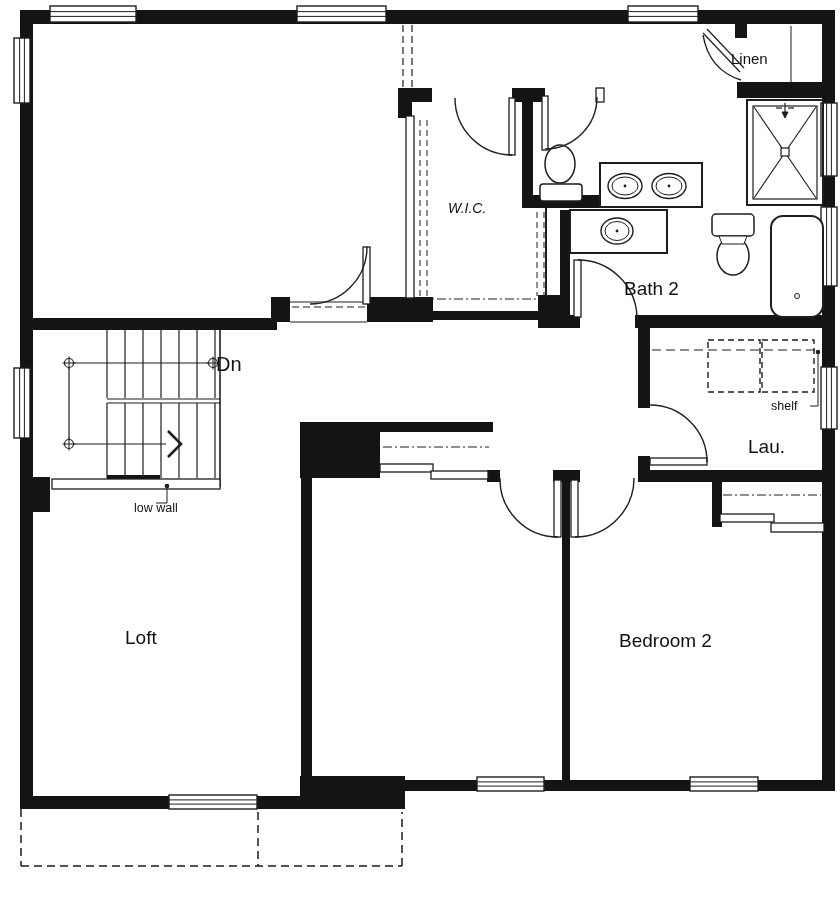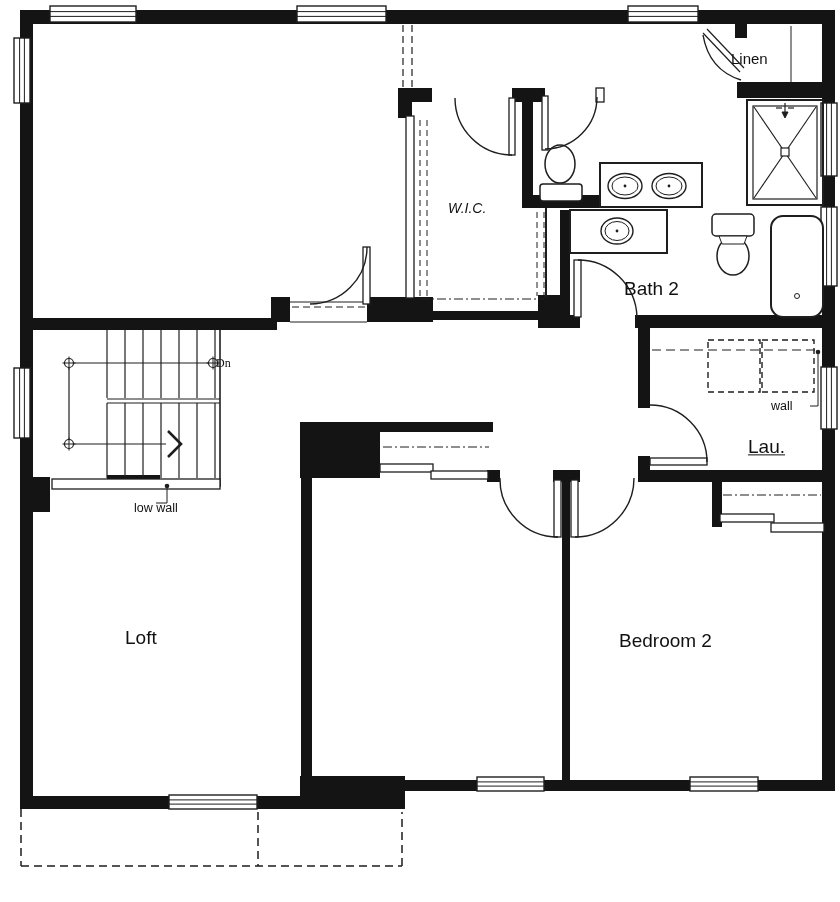--- a/index.html
+++ b/index.html
@@ -185,19 +185,19 @@
       <path d="M810,406 L818,406 L818,354" fill="none" stroke="#1e1e1e" stroke-width="1" stroke-dasharray="none"></path>
       <circle cx="625" cy="186" r="1.4" fill="#1e1e1e"></circle>
       <circle cx="669" cy="186" r="1.4" fill="#1e1e1e"></circle>
       <circle cx="617" cy="231" r="1.4" fill="#1e1e1e"></circle>
       <circle cx="167" cy="486" r="2.3" fill="#1e1e1e"></circle>
       <circle cx="818" cy="352" r="2.3" fill="#1e1e1e"></circle>
     </svg>
   <div class="fp-label" style="left: 478px; top: 209px; font-size: 14px; width: 60px; font-style: italic;">W.I.C.</div>
   <div class="fp-label" style="left: 761px; top: 59px; font-size: 15px; width: 60px;">Linen</div>
   <div class="fp-label" style="left: 684px; top: 289px; font-size: 19px; width: 120px;">Bath 2</div>
-  <div class="fp-label" style="left: 778px; top: 447px; font-size: 19px; width: 60px; text-decoration: underline;">Lau.</div>
+  <div class="fp-label" style="left: 778px; top: 447px; font-size: 19px; width: 60px;">Lau.</div>
   <div class="fp-label" style="left: 165px; top: 638px; font-size: 19px; width: 80px;">Loft</div>
   <div class="fp-label" style="left: 699px; top: 641px; font-size: 19px; width: 160px;">Bedroom 2</div>
-  <div class="fp-label" style="left: 236px; top: 364px; font-size: 12px; width: 40px; font-family: Liberation Serif, serif;">Dn</div>
-  <div class="fp-label" style="left: 791px; top: 406px; font-size: 12.5px; width: 40px;">wall</div>
+  <div class="fp-label" style="left: 236px; top: 364px; font-size: 20px; width: 40px;">Dn</div>
+  <div class="fp-label" style="left: 791px; top: 406px; font-size: 12.5px; width: 40px;">shelf</div>
   <div class="fp-label" style="left: 140px; top: 508px; font-size: 12.5px; width: 44px; padding-left: 32px;">low wall</div>
 </div>
 
 </body></html>

